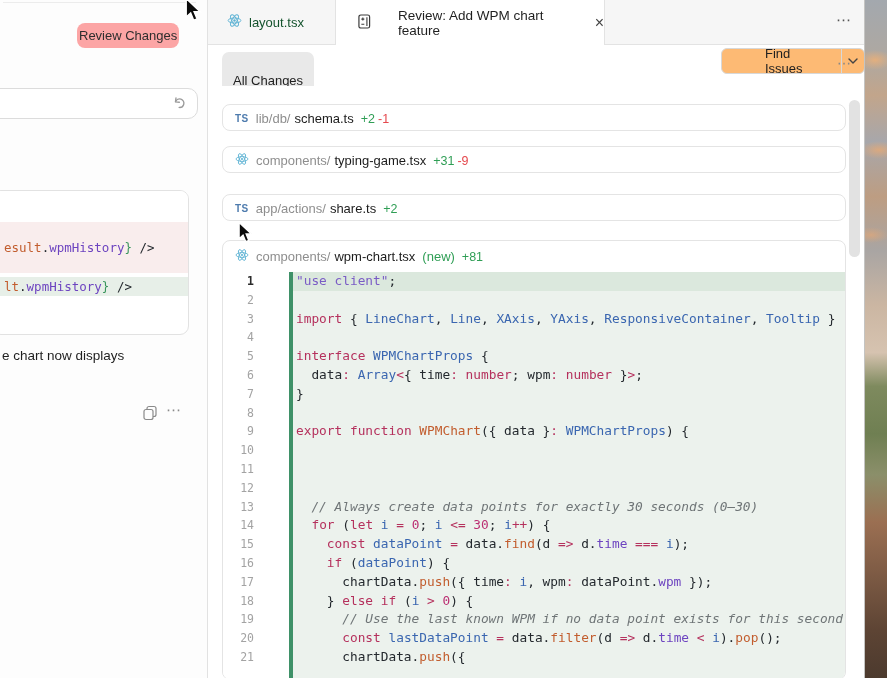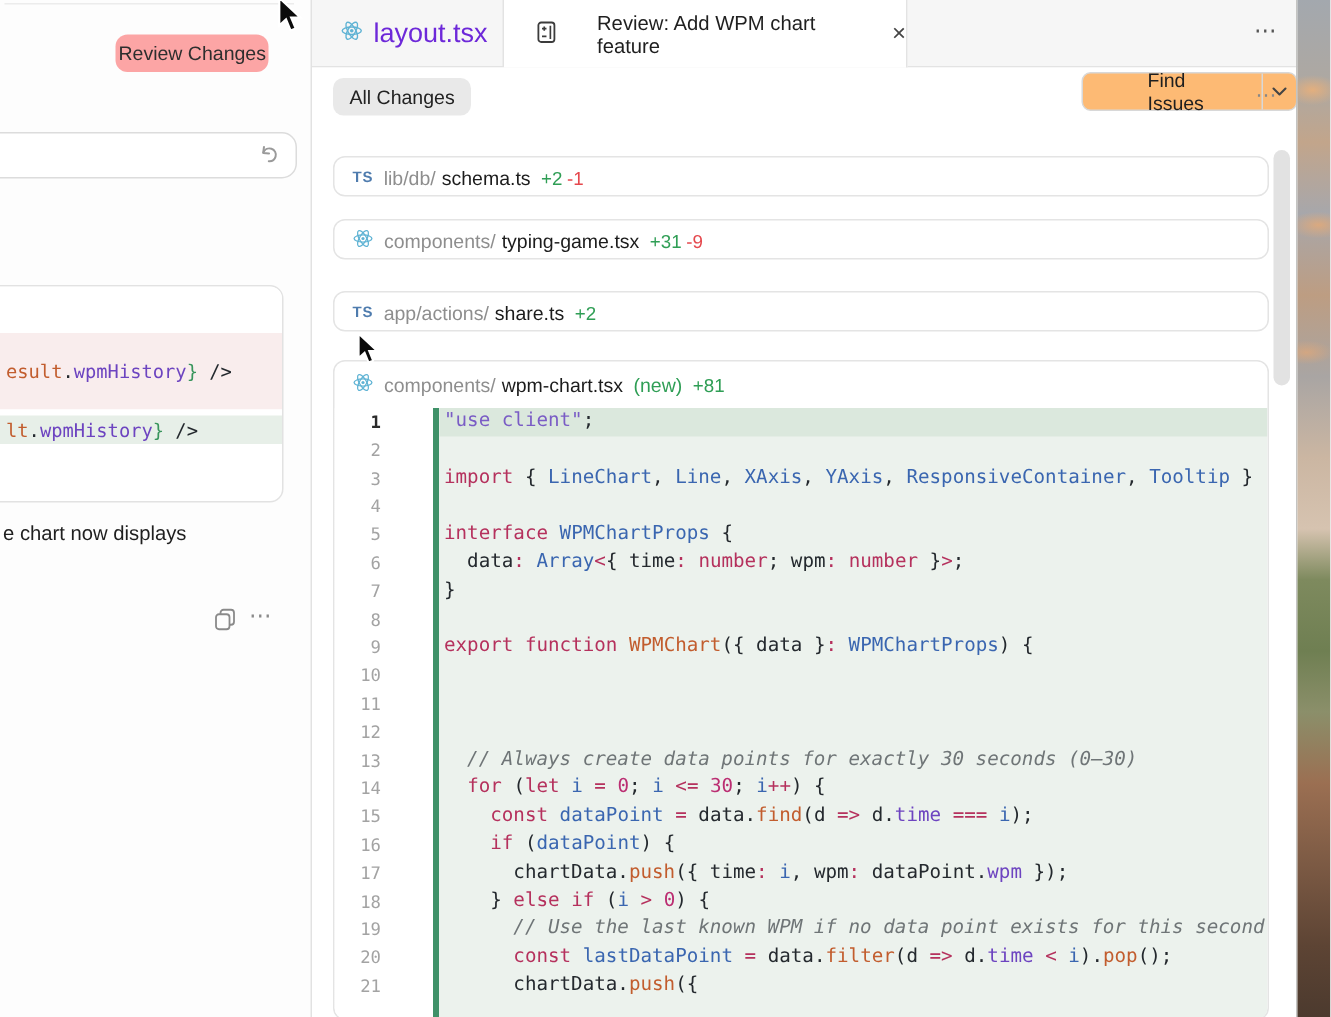--- a/index.html
+++ b/index.html
@@ -25,28 +25,28 @@
   .msg{left:2px;top:348px;font-size:13.5px;color:#1f1f1f;}
   .copy-ic{left:142px;top:405px;}
   .chat-more{left:166px;top:401px;font-size:15px;color:#8a8a8a;letter-spacing:1px;}
 
   .vdiv{left:207px;top:0;width:1px;height:678px;background:#e2e2e2;}
 
   
   .tabbar{left:208px;top:0;width:657px;height:44px;background:#f6f6f6;border-bottom:1px solid #e3e3e3;}
   .tab{display:flex;align-items:center;gap:7px;box-sizing:border-box;}
   .tab-inactive{position:absolute;left:0;top:0;width:128px;height:44px;padding-left:19px;
-                border-right:1px solid #e3e3e3;color:#6d28d9;font-size:18px;background:#f6f6f6;}
+                border-right:1px solid #e3e3e3;color:#14532d;font-size:13px;background:#f6f6f6;}
   .tab-active{position:absolute;left:128px;top:0;width:269px;height:45px;padding-left:22px;background:#fff;
               border-right:1px solid #e3e3e3;color:#1f1f1f;font-size:13.5px;z-index:2;gap:27px;}
   .tab-close{margin-left:10px;font-size:16px;color:#444;line-height:1;}
   .tabbar-more{position:absolute;right:13px;top:11px;font-size:15px;color:#555;letter-spacing:1px;}
 
   .toolbar{left:208px;top:45px;width:657px;height:41px;background:#fff;border-bottom:1px solid #ececec;}
-  .chip{position:absolute;left:14px;top:7px;height:25px;padding:0 11px;background:#e9e9e9;border-radius:7px;
+  .chip{position:absolute;left:14px;top:7px;height:25px;padding:16px 11px;background:#e9e9e9;border-radius:7px;
         display:flex;align-items:center;font-size:13px;color:#222;}
   .fi{position:absolute;left:513px;top:3px;height:24px;display:flex;align-items:stretch;background:#fdba74;
       border:1px solid #d8d8d8;border-radius:6px;padding-left:32px;}
   .fi-label{display:flex;align-items:center;padding:0 11px;font-size:13px;color:#1f1f1f;}
   .fi-caret{display:flex;align-items:center;justify-content:center;width:22px;border-left:1px solid #d8d8d8;}
   .toolbar-more{position:absolute;left:629px;top:10px;font-size:14px;color:#888;letter-spacing:1px;}
 
   .content{left:208px;top:86px;width:657px;height:592px;background:#fff;}
   .fcard{position:absolute;left:14px;width:624px;box-sizing:border-box;background:#fff;
          border:1px solid #e4e4e4;border-radius:8px;overflow:hidden;}

